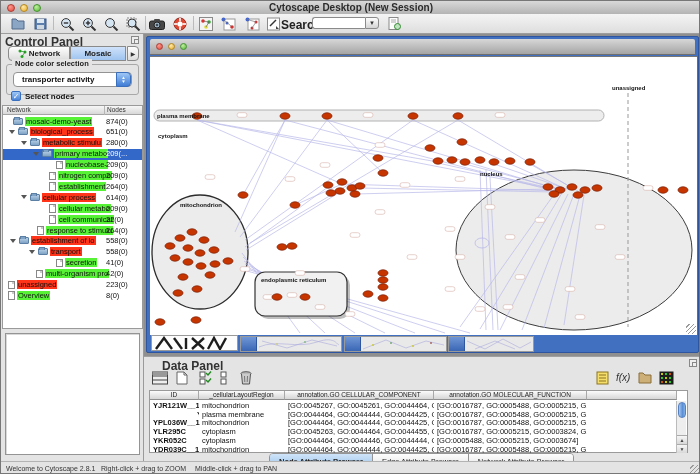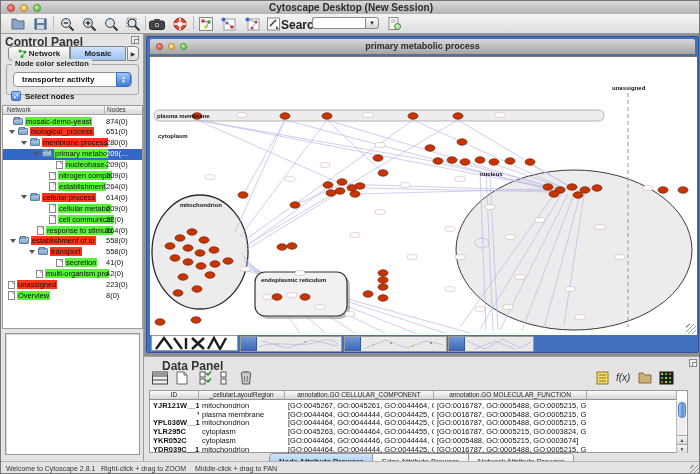--- a/index.html
+++ b/index.html
@@ -290,21 +290,21 @@
           </div>
           <div class="trow" style="top: 20.9px;">
             <span class="tri" style="left: 6px;"></span>
             <span class="fold" style="left: 15px;"></span>
             <span class="tlabel red" style="left: 27px;">biological_process</span>
             <span class="tcount">651(0)</span>
           </div>
           <div class="trow" style="top: 31.8px;">
             <span class="tri" style="left: 18px;"></span>
             <span class="fold" style="left: 27px;"></span>
-            <span class="tlabel red" style="left: 39px;">membrane process</span>
+            <span class="tlabel red" style="left: 39px;">metabolic stimulu</span>
             <span class="tcount">280(0)</span>
           </div>
           <div class="trow rowsel" style="top: 42.7px;">
             <span class="tri" style="left: 30px;"></span>
             <span class="fold" style="left: 39px;"></span>
             <span class="tlabel green" style="left: 51px;">primary metabo</span>
             <span class="tcount">209(...</span>
           </div>
           <div class="trow" style="top: 53.6px;">
             <span class="file" style="left: 53px;"></span>
@@ -379,21 +379,20 @@
 
     <div class="abs" id="birdseye"></div>
   </div>
 
   <div class="abs" id="mdi">
     <div class="abs" id="netwin">
       <div id="net-titlebar">
         <span class="tl red" style="left:6px;top:4px;width:7px;height:7px"></span>
         <span class="tl yel" style="left:18px;top:4px;width:7px;height:7px"></span>
         <span class="tl grn" style="left:30px;top:4px;width:7px;height:7px"></span>
-        <div id="net-title">primary metabolic process</div>
       </div>
       <div id="canvas">
         <svg id="net-svg" width="547" height="279">
           <g id="g-regions">
             <rect x="4" y="53" width="450" height="11" rx="5.5" fill="#ededed" stroke="#b2b2b2"></rect>
             <ellipse cx="50" cy="195" rx="48" ry="57" fill="#ececec" stroke="#2c2c2c" stroke-width="1.3"></ellipse>
             <ellipse cx="424" cy="193" rx="118" ry="80" fill="#ececec" stroke="#3c3c3c" stroke-width="1"></ellipse>
             <line x1="478" y1="36" x2="478" y2="270" stroke="#999" stroke-dasharray="4,3"></line>
           </g>
           <g id="g-edges">

